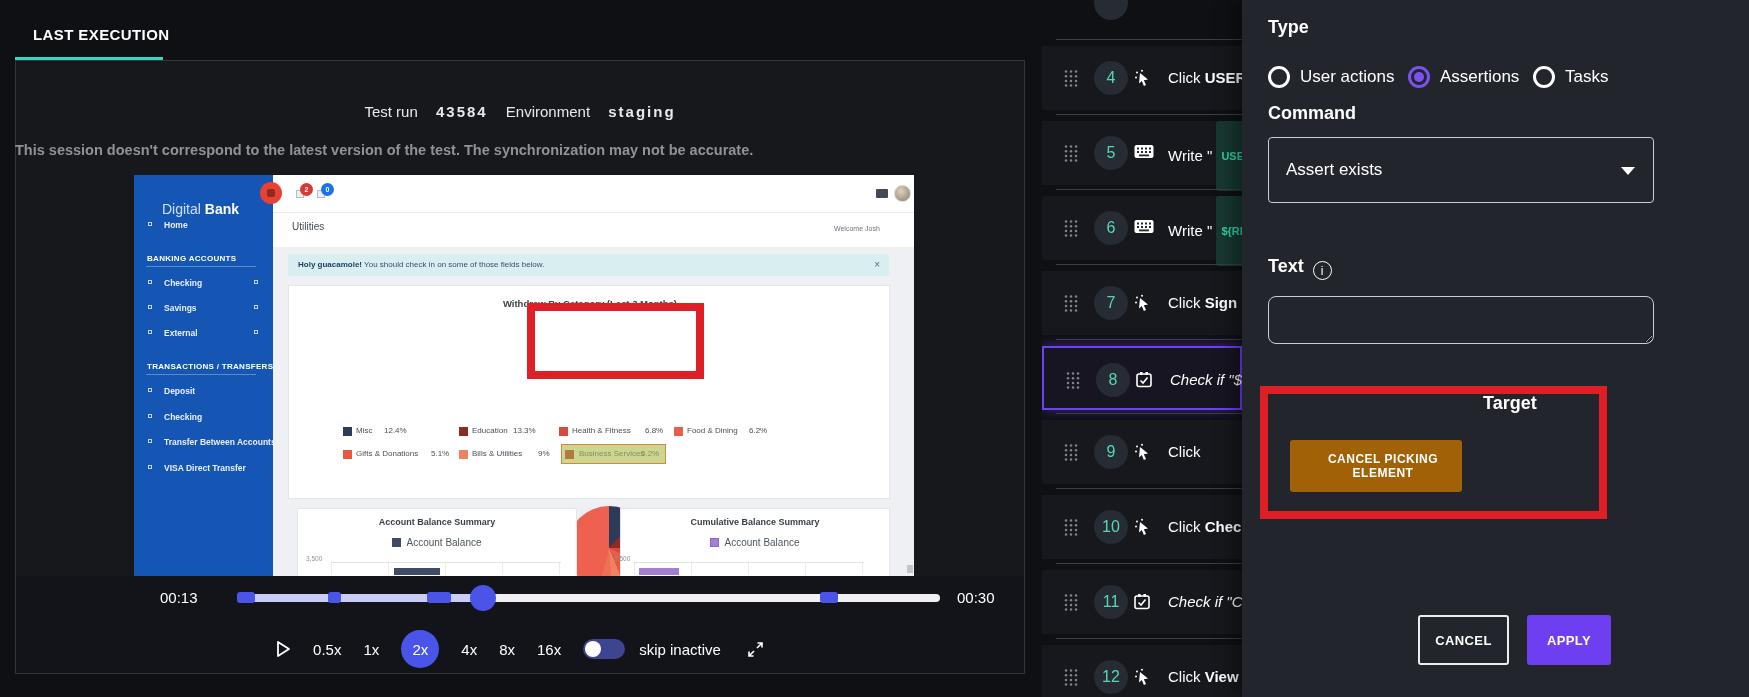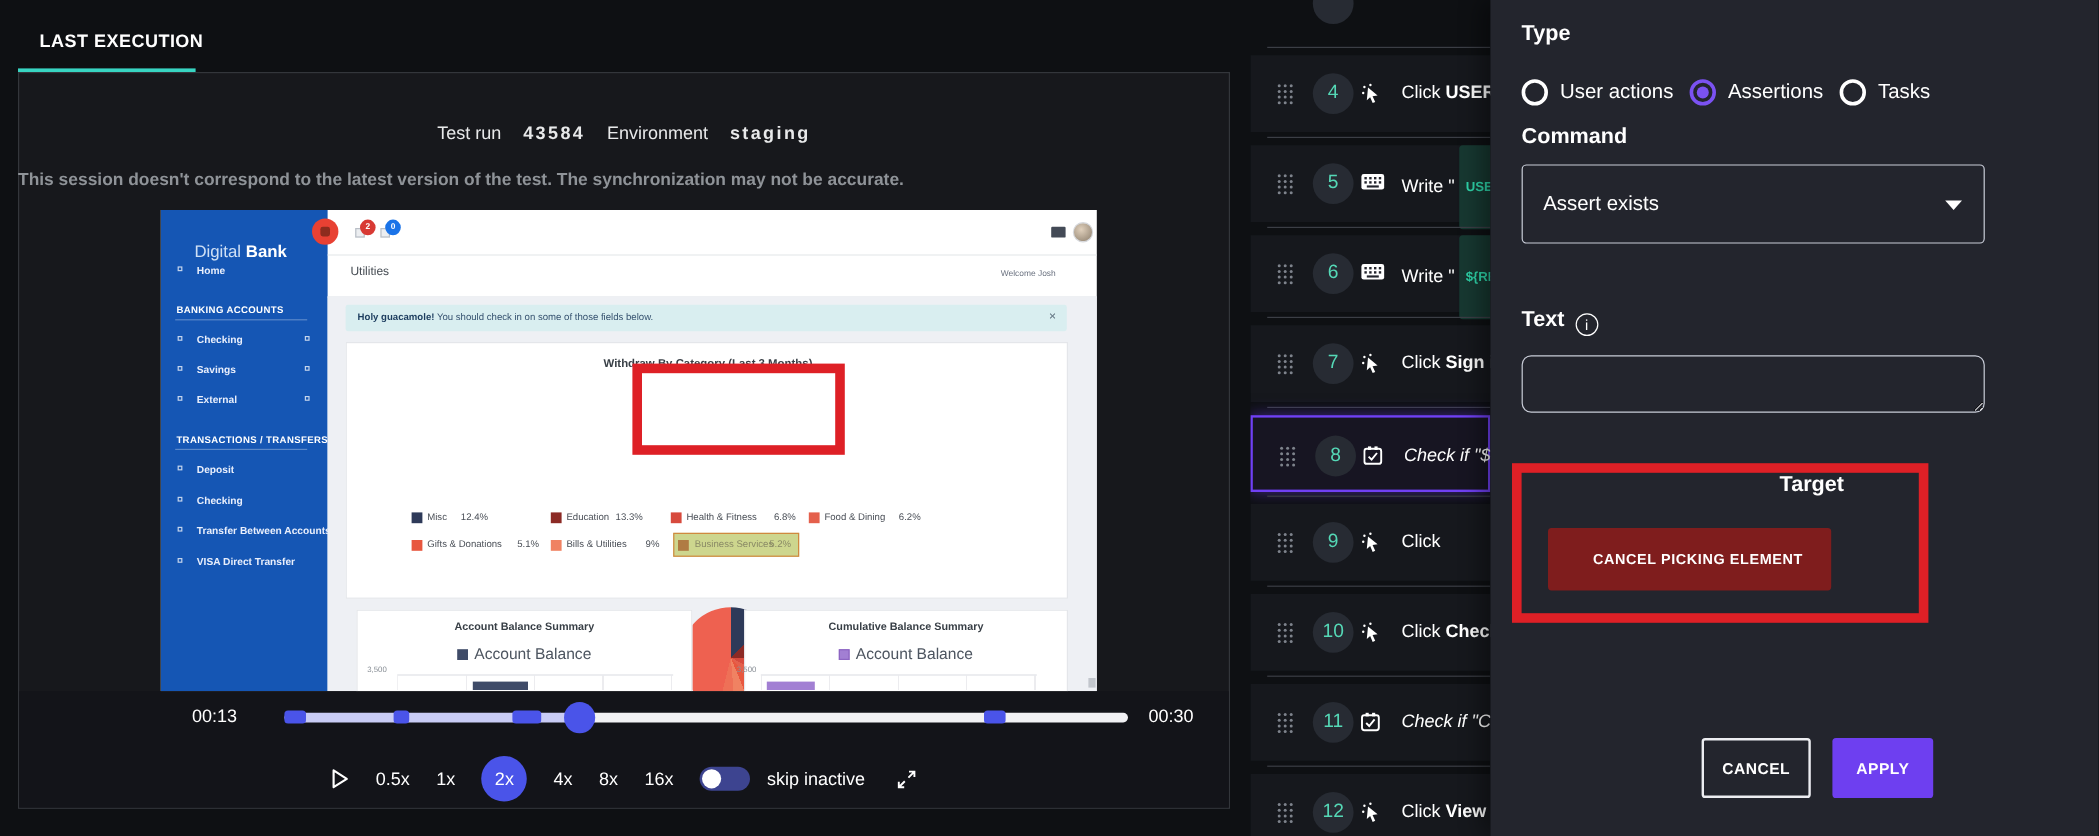--- a/index.html
+++ b/index.html
@@ -45,21 +45,21 @@
   .emb .alert b { color:#1c3c5e; }
   .emb .alert .x { position:absolute; right:9px; top:0; font-size:10px; color:#5a6b7a; }
   .chart-card { position:absolute; left:154px; top:110px; width:602px; height:214px; background:#fff; border:1px solid #e4e6ea; }
   .chart-title { position:absolute; left:0; top:12px; width:602px; text-align:center; font-size:9.5px; font-weight:600; color:#383f46; }
   .lg-sq { position:absolute; width:9px; height:9px; }
   .lg-lb { position:absolute; font-size:8px; color:#4a4f57; white-space:nowrap; }
   .lg-hl { position:absolute; background:rgba(198,208,126,.88); border:1px solid #d0893f; }
   .pie { position:absolute; left:278px; top:220px; width:84px; height:84px; border-radius:50%; }
   .gray-card { position:absolute; background:#fff; border:1px solid #e4e6ea; }
   .bc-title { position:absolute; width:100%; text-align:center; top:8px; font-size:9px; font-weight:600; color:#383f46; }
-  .bc-legend { position:absolute; width:100%; top:28px; text-align:center; font-size:13px; color:#4d5560; }
+  .bc-legend { position:absolute; width:100%; top:28px; text-align:center; font-size:10px; color:#4d5560; }
   .bc-legend .sq { display:inline-block; width:9px; height:9px; vertical-align:-1px; margin-right:5px; }
   .bc-axis { position:absolute; font-size:6.5px; color:#8a9097; }
   .bc-plot { position:absolute; height:13px; border-top:1px solid #e0e2e6;
              background:repeating-linear-gradient(90deg,#ececef 0 1px,transparent 1px 57px); }
   .bc-bar { position:absolute; height:7px; }
   .emb .scrolldot { position:absolute; right:1px; top:390px; width:6px; height:8px; background:#c2c6cc; }
   .emb .oscursor { position:absolute; left:1px; top:0; color:#2b3a55; font-size:10px; }
 
   
   .redbox { border:8px solid #de2026; z-index:60; }
@@ -101,21 +101,21 @@
   .radio.on { border-color:#7b52f2; }
   .radio.on i { position:absolute; left:3px; top:3px; width:10px; height:10px; border-radius:50%; background:#7b52f2; }
   .radio-lb { position:absolute; top:3px; font-size:17px; color:#fff; white-space:nowrap; }
   .select { position:absolute; left:26px; top:137px; width:386px; height:66px; border:1.5px solid #c9cdd8; border-radius:4px; }
   .select .val { position:absolute; left:17px; top:22px; font-size:17px; color:#fff; }
   .select .caret { position:absolute; right:18px; top:29px; width:0; height:0;
                    border-left:7px solid transparent; border-right:7px solid transparent; border-top:8px solid #fff; }
   .info-circ { display:inline-block; width:19px; height:19px; border:1.5px solid #fff; border-radius:50%;
                font-size:12px; font-weight:normal; text-align:center; line-height:19px; vertical-align:-3px; margin-left:9px; }
   .textarea { position:absolute; left:26px; top:296px; width:386px; height:48px; border:1.5px solid #c9cdd8; border-radius:8px; background:transparent; }
-  .btn-pick { position:absolute; left:48px; top:440px; width:236px; height:52px; background:#7f1d1d; border:none; border-radius:3px;
+  .btn-pick { position:absolute; left:48px; top:440px; width:172px; height:52px; background:#a16207; border:none; border-radius:3px;
               color:#fff; font-size:12px; font-weight:bold; letter-spacing:.5px; font-family:"Liberation Sans",sans-serif;padding-left:14px; }
   .btn-cancel { position:absolute; left:176px; top:615px; width:91px; height:50px; background:transparent; border:2px solid #ecedf1;
                 border-radius:3px; color:#fff; font-size:13px; font-weight:bold; letter-spacing:.4px; font-family:"Liberation Sans",sans-serif; }
   .btn-apply { position:absolute; left:285px; top:615px; width:84px; height:50px; background:#6e3ff0; border:none; border-radius:3px;
                color:#fff; font-size:13px; font-weight:bold; letter-spacing:.4px; font-family:"Liberation Sans",sans-serif; }
 </style>
 </head>
 <body>
 
 <div class="stage">

